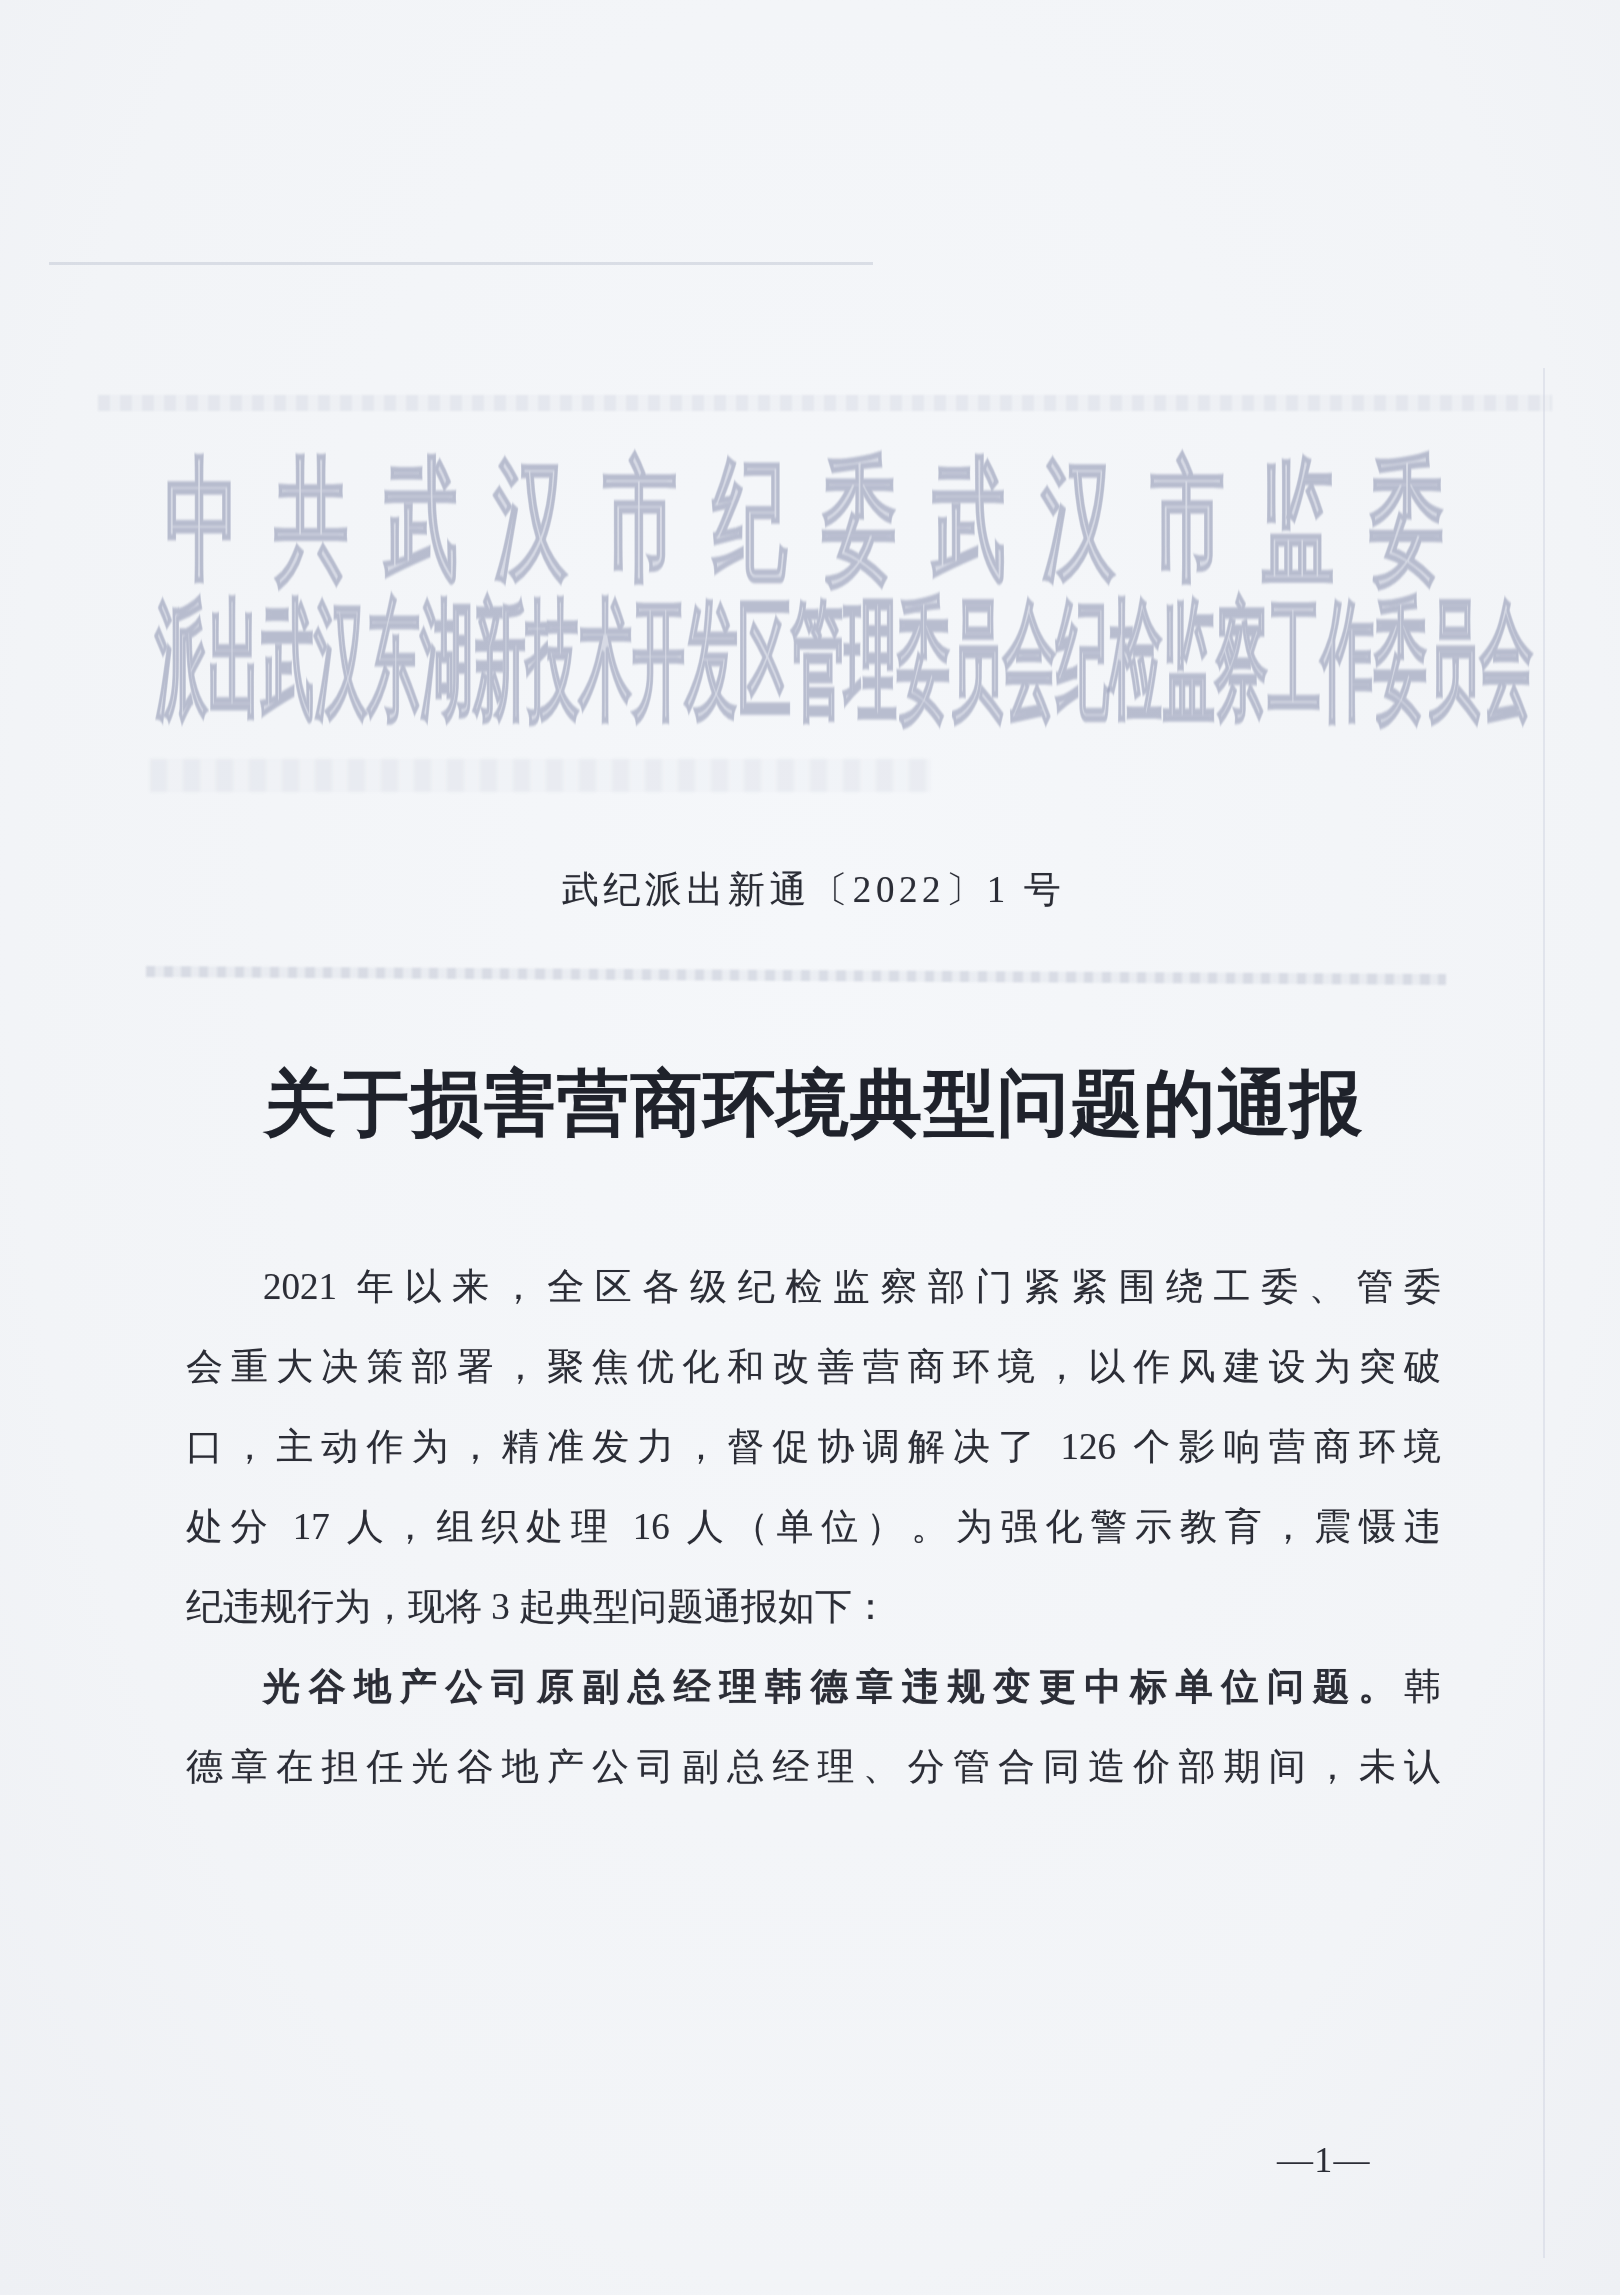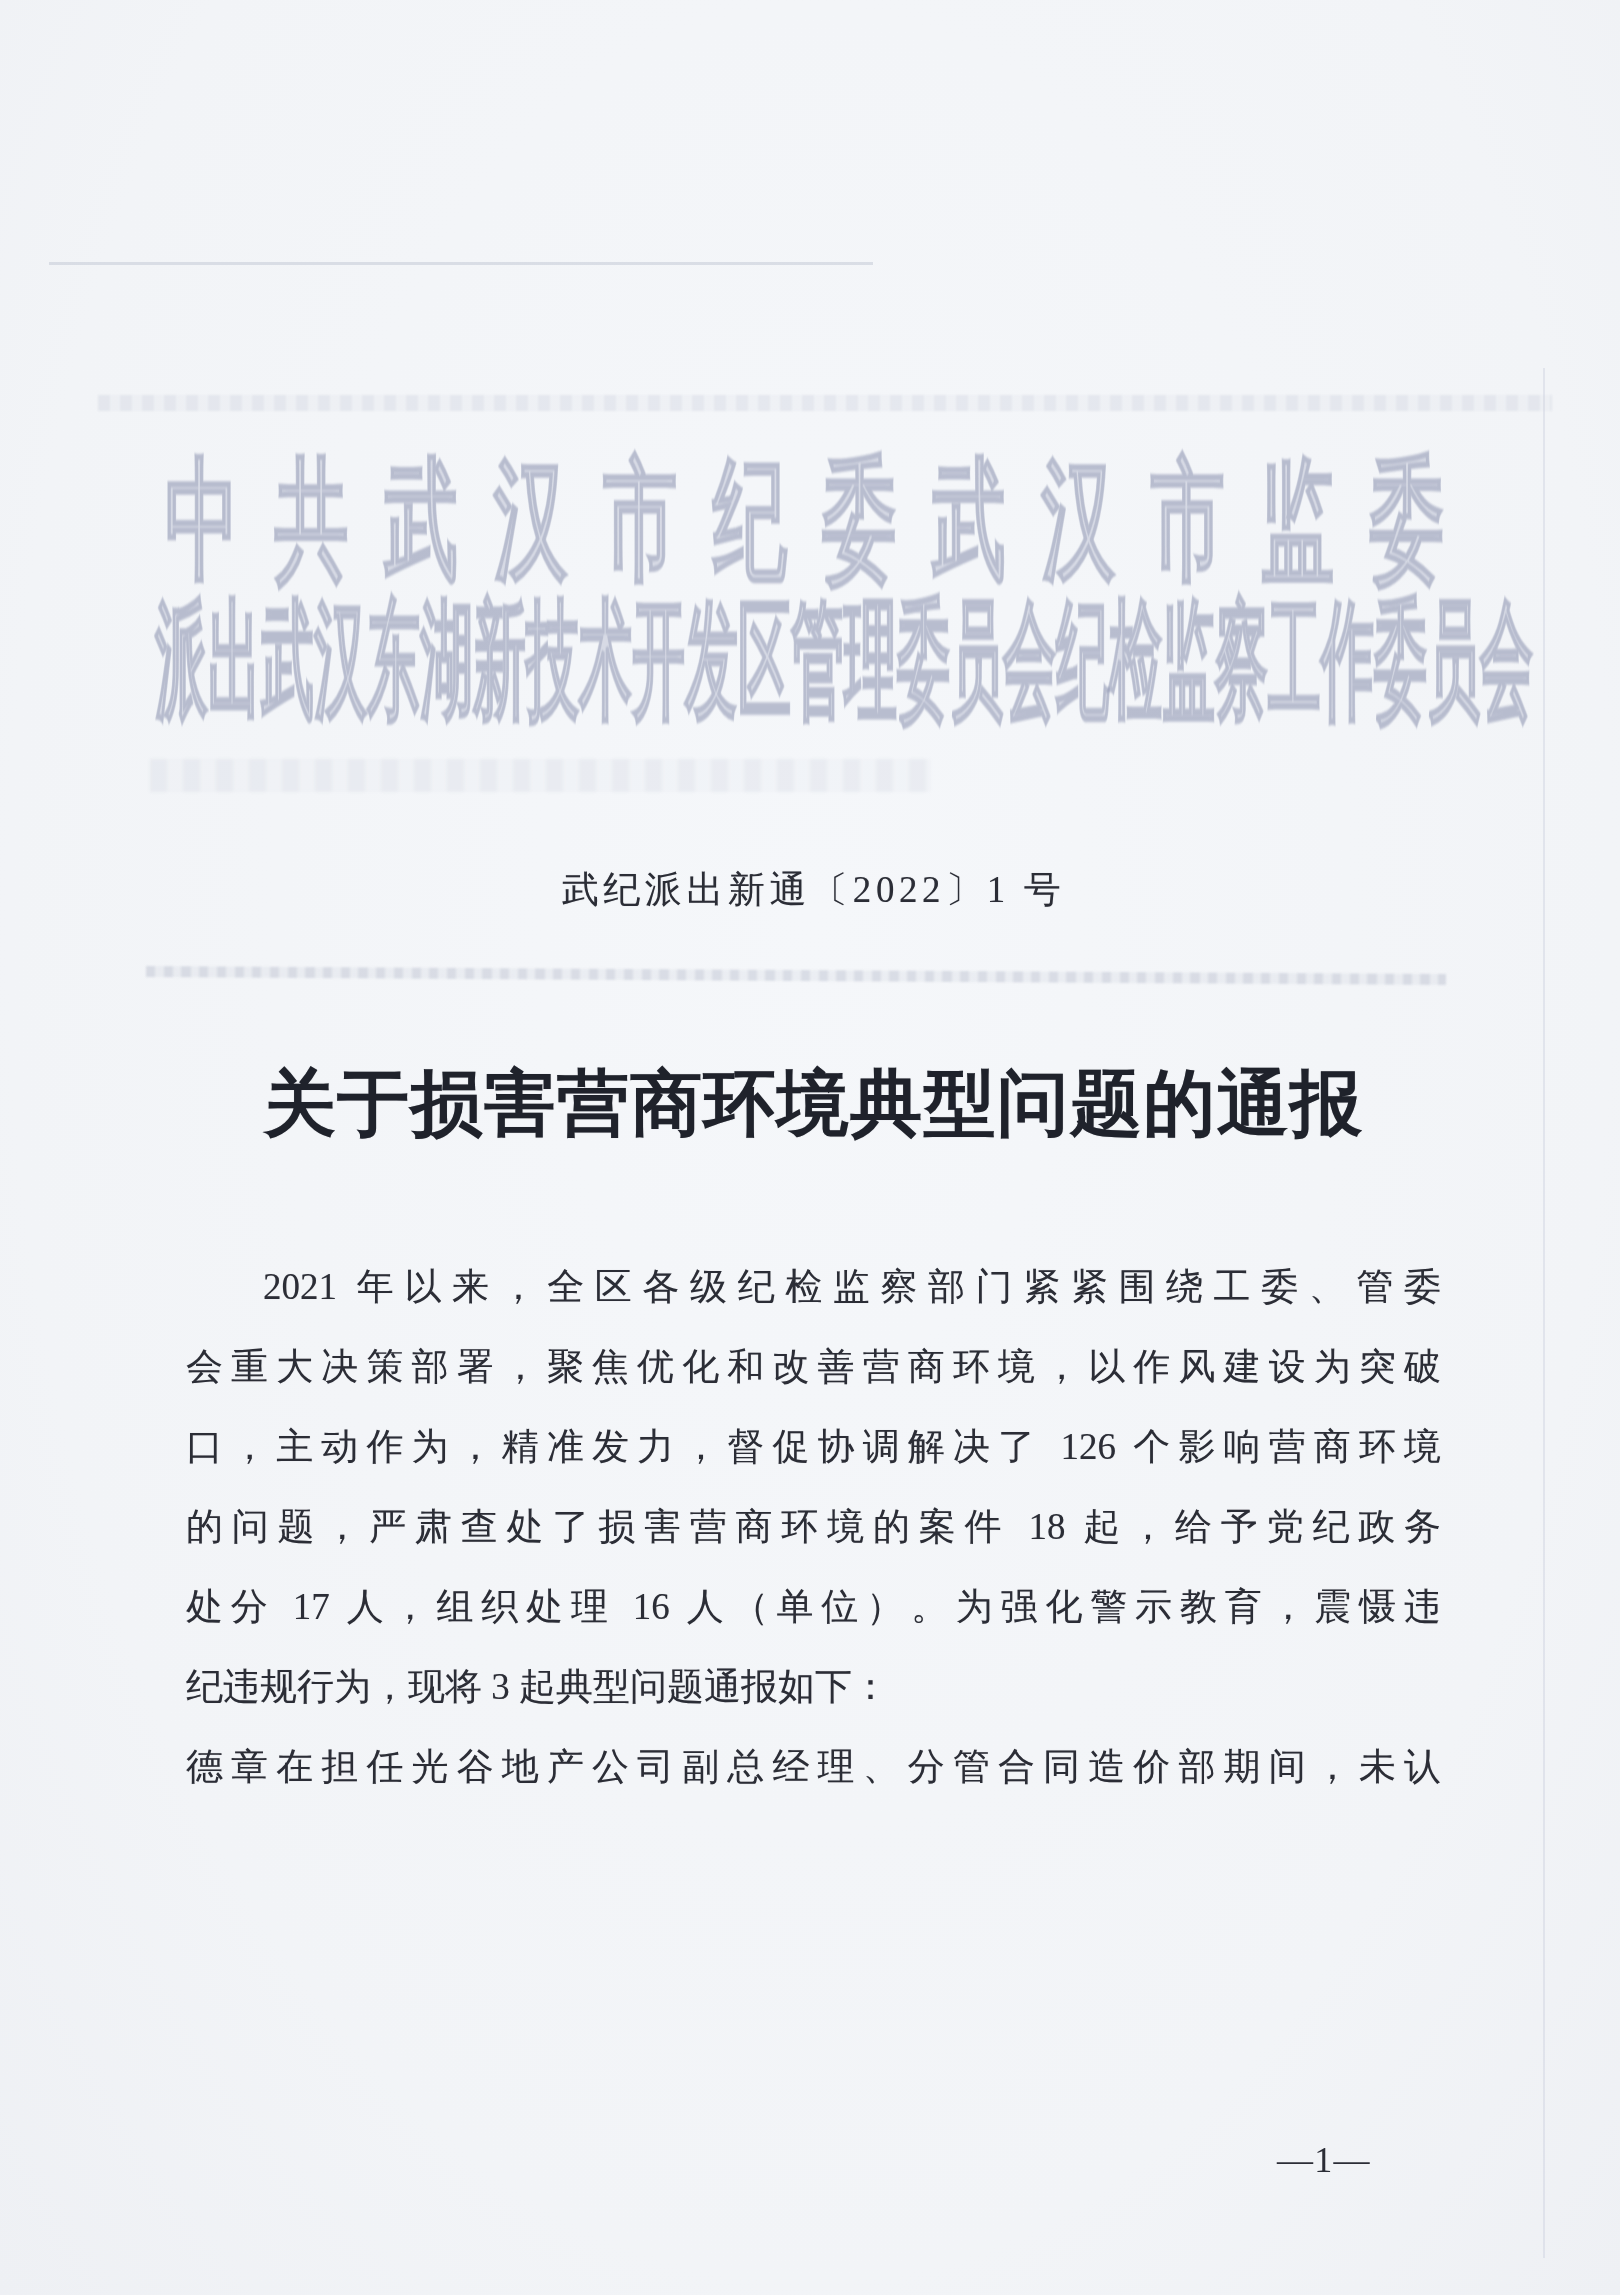--- a/index.html
+++ b/index.html
@@ -176,22 +176,22 @@
     </div>
 
   <div class="doc-number">武纪派出新通〔2022〕1 号</div>
 
   <div class="doc-title">关于损害营商环境典型问题的通报</div>
 
   <div class="body-text">
     <div class="body-line jz ind">2021 年以来，全区各级纪检监察部门紧紧围绕工委、管委</div>
     <div class="body-line jz">会重大决策部署，聚焦优化和改善营商环境，以作风建设为突破</div>
     <div class="body-line jz">口，主动作为，精准发力，督促协调解决了 126 个影响营商环境</div>
-    <div class="body-line jz">的问题，严肃查处了损害营商环境的案件 18 起，给予党纪政务</div>
     <div class="body-line jz">处分 17 人，组织处理 16 人（单位）。为强化警示教育，震慑违</div>
     <div class="body-line">纪违规行为，现将 3 起典型问题通报如下：</div>
+    <div class="body-line jz ind"><span class="lead-bold">光谷地产公司原副总经理韩德章违规变更中标单位问题。</span><span>韩</span></div>
     <div class="body-line jz">德章在担任光谷地产公司副总经理、分管合同造价部期间，未认</div>
   </div>
 
   <div class="page-number">—1—</div>
 
 </div>
 
 
 </body></html>

